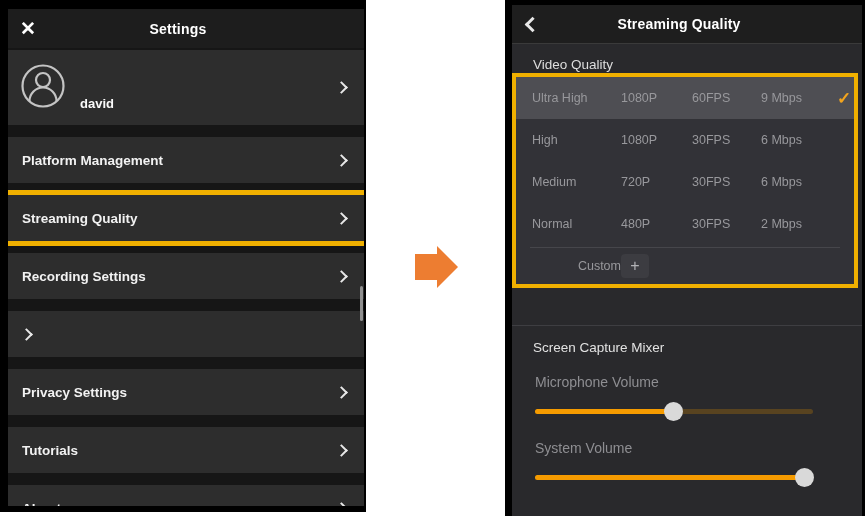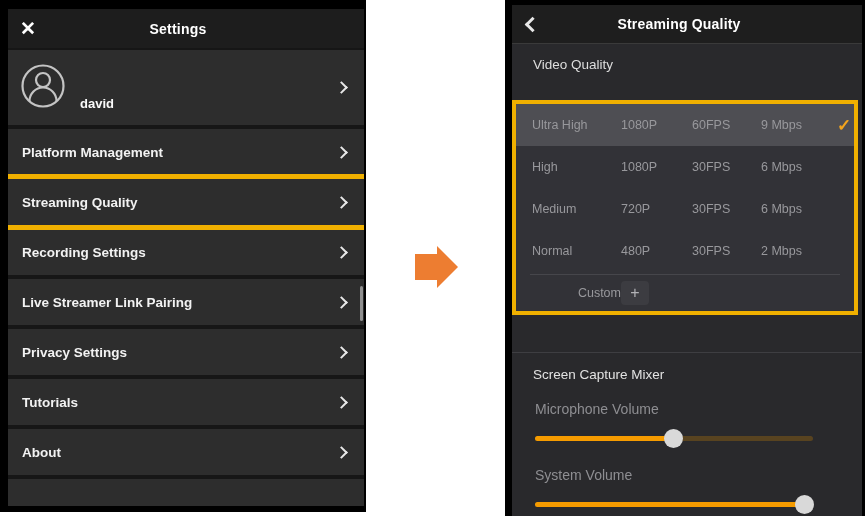--- a/index.html
+++ b/index.html
@@ -19,28 +19,28 @@
   .screen-right .app-header{border-bottom:1px solid #3a3a3a;background:#1e1e1e;}
   .app-title{position:absolute;left:0;right:16px;text-align:center;color:#ffffff;font-size:14px;font-weight:bold;letter-spacing:.2px;}
   .close-x{margin-left:12px;color:#ffffff;font-size:19px;font-weight:bold;line-height:1;cursor:pointer;}
   .chev{display:inline-block;width:9px;height:9px;border-top:2.5px solid #e8e8e8;border-right:2.5px solid #e8e8e8;transform:rotate(45deg);}
   .chev-back{margin-left:15px;width:11px;height:11px;border-width:3px;transform:rotate(-135deg);cursor:pointer;}
 
   
   .profile-row{margin-top:2px;height:75px;background:#2d2d2d;display:flex;align-items:center;padding:0 18px 0 12px;cursor:pointer;}
   .profile-name{margin-left:14px;color:#fafafa;font-size:13px;font-weight:bold;flex:1;margin-top:31px;}
   .menu-list{display:flex;flex-direction:column;}
-  .menu-row{position:relative;margin-top:4px;height:46px;background:#2d2d2d;display:flex;align-items:center;padding:0 18px 0 14px;cursor:pointer;}
+  .menu-row{position:relative;margin-top:12px;height:46px;background:#2d2d2d;display:flex;align-items:center;padding:0 18px 0 14px;cursor:pointer;}
   .menu-row .label{flex:1;color:#f2f2f2;font-size:13.5px;font-weight:bold;}
   .menu-row.highlighted{box-shadow:0 0 0 5px var(--accent-yellow,#F0B000);z-index:5;}
   .menu-row.empty{height:27px;cursor:default;}
   .scroll-thumb{position:absolute;right:1px;top:277px;width:3px;height:35px;background:#8f8f8f;border-radius:2px;}
 
   
-  .section-label{color:#dedede;font-size:13.5px;margin:13px 0 28px 21px;}
+  .section-label{color:#dedede;font-size:13.5px;margin:13px 0 1px 21px;}
   .quality-table{position:relative;width:346px;border:4px solid var(--accent-yellow,#F0B000);background:#323237;}
   .q-row{display:grid;grid-template-columns:89px 71px 69px 76px 1fr;align-items:center;height:42px;padding:0 8px 0 16px;color:#98989c;font-size:12.5px;cursor:pointer;}
   .q-row.selected{background:#4e4e53;}
   .q-check{justify-self:end;color:var(--check-orange,#F2A41E);font-size:17px;font-weight:bold;}
   .q-divider{height:1px;background:#46464b;margin:2px 14px 0 14px;}
   .custom-row{display:grid;grid-template-columns:89px 1fr;align-items:center;height:36px;padding:0 18px 0 16px;color:#98989c;font-size:12.5px;text-align:right;}
   .plus-btn{width:28px;height:24px;background:#3c3c41;border-radius:4px;color:#b2b2b6;font-size:16px;display:flex;align-items:center;justify-content:center;cursor:pointer;line-height:1;}
   .hdivider{height:1px;background:#3e3e42;margin-top:37px;}
   .mixer-title{color:#e2e2e2;font-size:13.5px;margin:14px 0 0 21px;}
   .slider-label{color:#8e8e92;font-size:14px;margin:19px 17px 0 23px;}
@@ -88,21 +88,20 @@
     <span class="label">Streaming Quality</span>
     <span class="chev"></span>
   </div>
 
   <div class="menu-row">
     <span class="label">Recording Settings</span>
     <span class="chev"></span>
   </div>
 
   <div class="menu-row">
-    <span class="label">Live Streamer Link Pairing</span>
     <span class="chev"></span>
   </div>
 
   <div class="menu-row">
     <span class="label">Privacy Settings</span>
     <span class="chev"></span>
   </div>
 
   <div class="menu-row">
     <span class="label">Tutorials</span>

